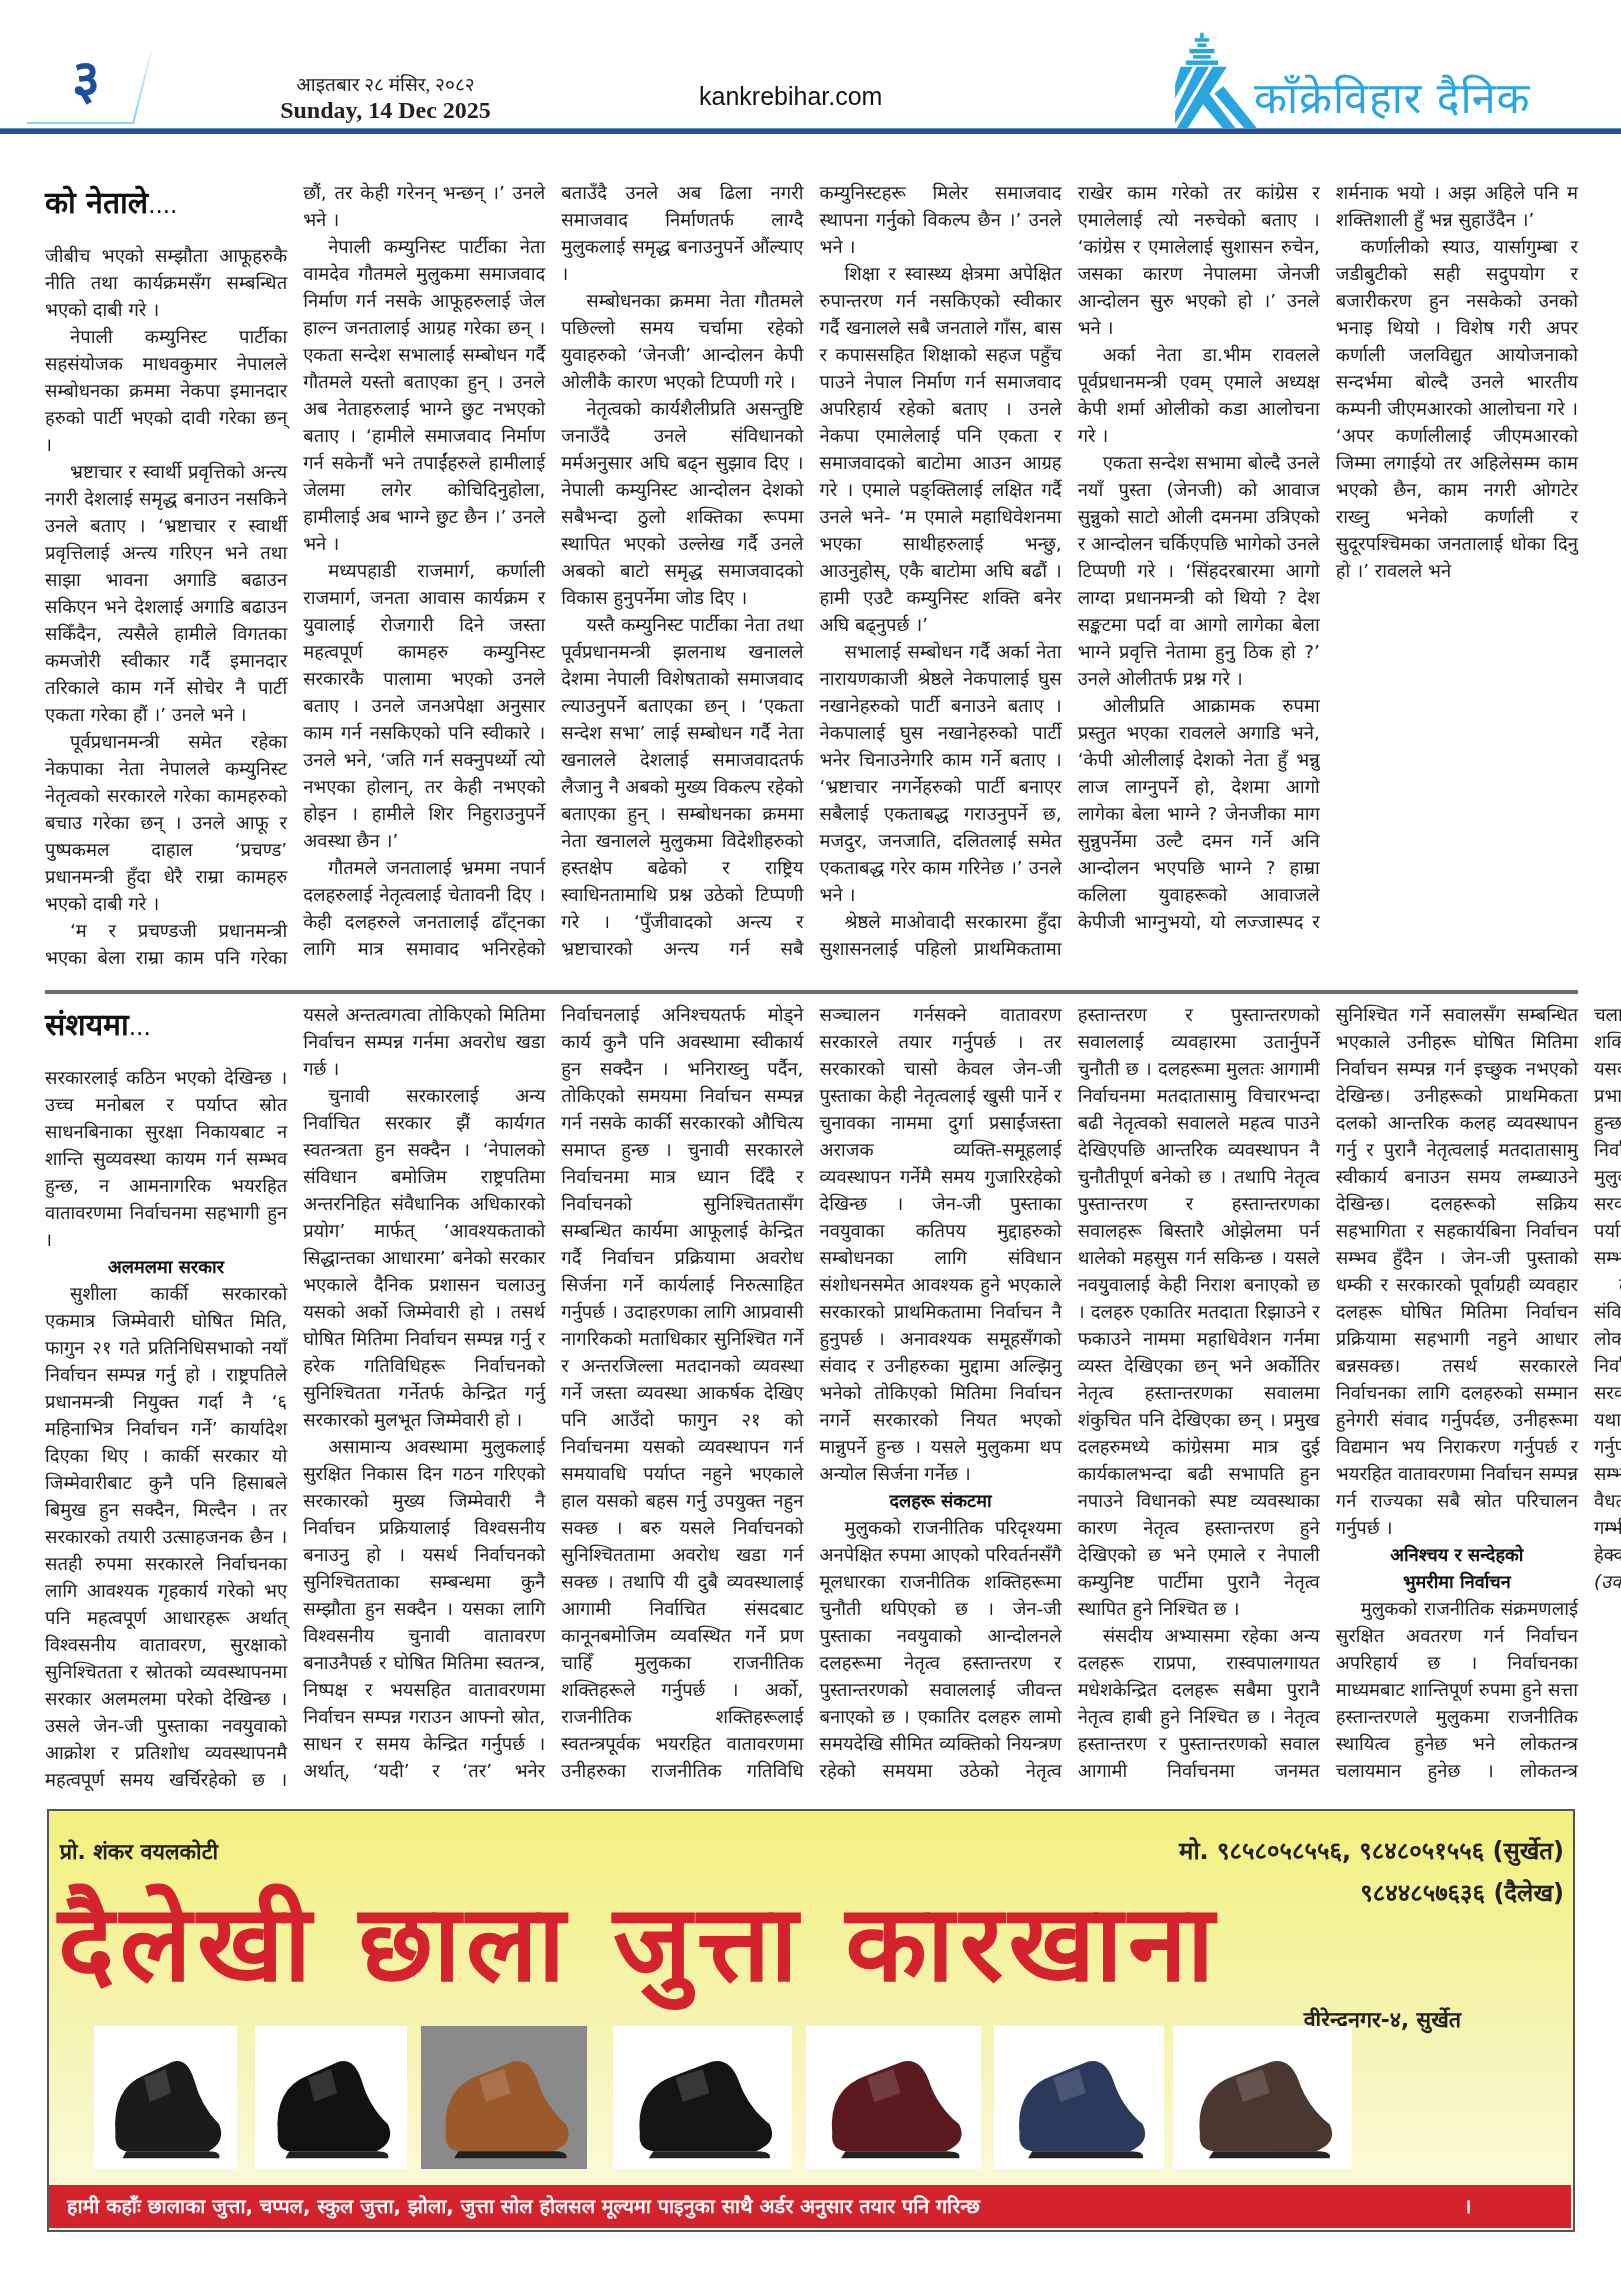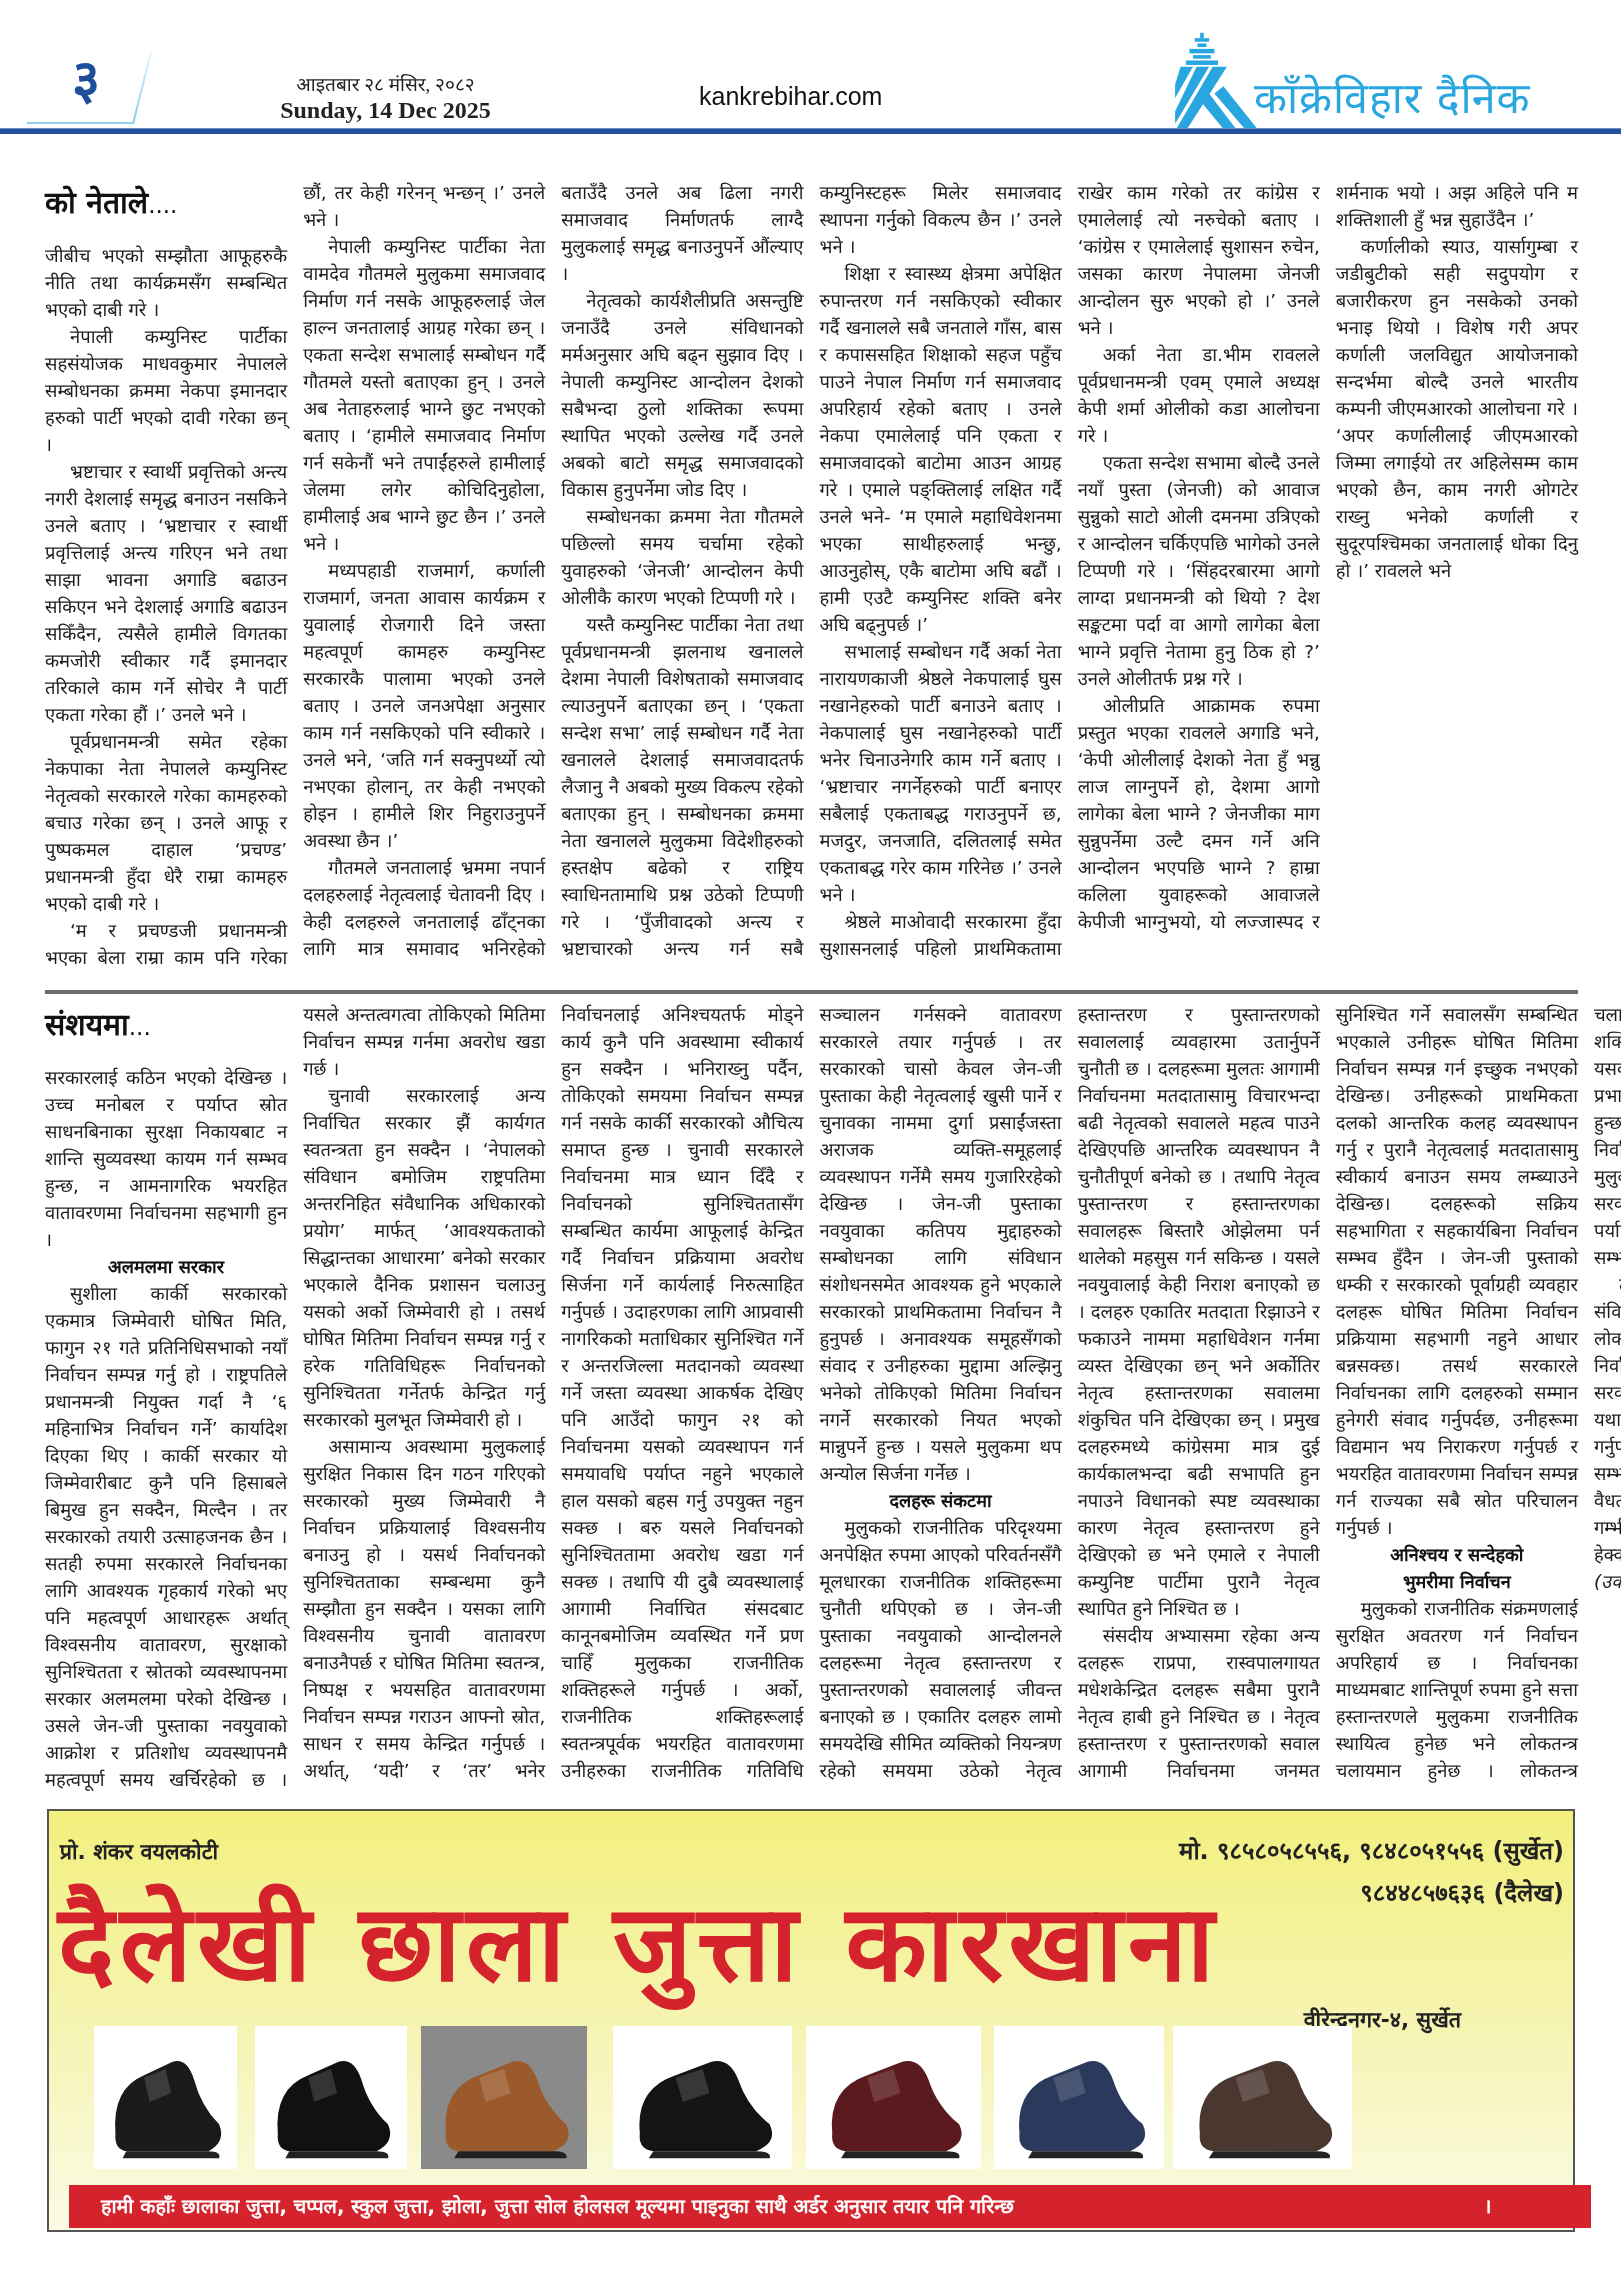--- a/index.html
+++ b/index.html
@@ -34,21 +34,21 @@
 
   .ad { position: absolute; left: 47px; top: 1809px; width: 1528px; height: 423px; border: 2.7px solid #555; background: linear-gradient(#f3f07e, #f6f4b6 55%, #fbfbe4); box-sizing: border-box; }
   .ad-prop { position: absolute; left: 10.7px; top: 25px; font-size: 21.5px; font-weight: bold; color: #222; text-align: center; }
   .ad-phone1 { position: absolute; right: 9px; top: 21.5px; font-size: 24px; font-weight: bold; color: #222; }
   .ad-phone2 { position: absolute; right: 9px; top: 64px; font-size: 24px; font-weight: bold; color: #222; }
   .ad-title { position: absolute; left: 9px; top: 70px; font-size: 106px; font-weight: bold; color: #d4232c; letter-spacing: 5.4px; line-height: 125px; white-space: nowrap; }
   .ad-address { position: absolute; right: 112px; top: 193px; font-size: 21.5px; font-weight: bold; color: #222; }
   .shoes { position: absolute; left: 27px; top: 215px; width: 1469px; height: 143px; }
   .shoe { position: absolute; top: 0; height: 143px; background: #fff; }
   .shoe svg { width: 100%; height: 100%; }
-  .ad-banner { position: absolute; left: 0; top: 374px; width: 1522px; height: 43px; background: #d4232c; color: #ffffff; font-size: 19.7px; font-weight: bold; line-height: 43px; padding-left: 32px; box-sizing: border-box; white-space: nowrap; margin-left: 20px; }
+  .ad-banner { position: absolute; left: 0; top: 374px; width: 1522px; height: 43px; background: #d4232c; color: #ffffff; font-size: 19.7px; font-weight: bold; line-height: 43px; padding-left: 18px; box-sizing: border-box; white-space: nowrap; }
   .ad-banner .end { position: absolute; left: 1415px; top: 0; }
 </style>
 </head>
 <body>
 
 <div class="header">
   <div class="page-num-box">
     <div class="page-num">३</div>
     <div class="page-num-line"></div>
     <div class="page-num-slash"></div>
@@ -81,22 +81,22 @@
   <div class="cols" id="top-cols">
     <div class="kicker"><span>को नेताले</span><span class="dots">....</span></div>
   <p>जीबीच भएको सम्झौता आफूहरुकै नीति तथा कार्यक्रमसँग सम्बन्धित भएको दाबी गरे ।</p>
       <p class="indent">नेपाली कम्युनिस्ट पार्टीका सहसंयोजक माधवकुमार नेपालले सम्बोधनका क्रममा नेकपा इमानदार हरुको पार्टी भएको दावी गरेका छन् ।</p>
       <p class="indent">भ्रष्टाचार र स्वार्थी प्रवृत्तिको अन्त्य नगरी देशलाई समृद्ध बनाउन नसकिने उनले बताए । ‘भ्रष्टाचार र स्वार्थी प्रवृत्तिलाई अन्त्य गरिएन भने तथा साझा भावना अगाडि बढाउन सकिएन भने देशलाई अगाडि बढाउन सकिँदैन, त्यसैले हामीले विगतका कमजोरी स्वीकार गर्दै इमानदार तरिकाले काम गर्ने सोचेर नै पार्टी एकता गरेका हौं ।’ उनले भने ।</p>
       <p class="indent">पूर्वप्रधानमन्त्री समेत रहेका नेकपाका नेता नेपालले कम्युनिस्ट नेतृत्वको सरकारले गरेका कामहरुको बचाउ गरेका छन् । उनले आफू र पुष्पकमल दाहाल ‘प्रचण्ड’ प्रधानमन्त्री हुँदा धेरै राम्रा कामहरु भएको दाबी गरे ।</p>
       <p class="indent">‘म र प्रचण्डजी प्रधानमन्त्री भएका बेला राम्रा काम पनि गरेका छौं, तर केही गरेनन् भन्छन् ।’ उनले भने ।</p>
       <p class="indent">नेपाली कम्युनिस्ट पार्टीका नेता वामदेव गौतमले मुलुकमा समाजवाद निर्माण गर्न नसके आफूहरुलाई जेल हाल्न जनतालाई आग्रह गरेका छन् । एकता सन्देश सभालाई सम्बोधन गर्दै गौतमले यस्तो बताएका हुन् । उनले अब नेताहरुलाई भाग्ने छुट नभएको बताए । ‘हामीले समाजवाद निर्माण गर्न सकेनौं भने तपाईंहरुले हामीलाई जेलमा लगेर कोचिदिनुहोला, हामीलाई अब भाग्ने छुट छैन ।’ उनले भने ।</p>
       <p class="indent">मध्यपहाडी राजमार्ग, कर्णाली राजमार्ग, जनता आवास कार्यक्रम र युवालाई रोजगारी दिने जस्ता महत्वपूर्ण कामहरु कम्युनिस्ट सरकारकै पालामा भएको उनले बताए । उनले जनअपेक्षा अनुसार काम गर्न नसकिएको पनि स्वीकारे । उनले भने, ‘जति गर्न सक्नुपर्थ्यो त्यो नभएका होलान्, तर केही नभएको होइन । हामीले शिर निहुराउनुपर्ने अवस्था छैन ।’</p>
       <p class="indent">गौतमले जनतालाई भ्रममा नपार्न दलहरुलाई नेतृत्वलाई चेतावनी दिए । केही दलहरुले जनतालाई ढाँट्नका लागि मात्र समावाद भनिरहेको बताउँदै उनले अब ढिला नगरी समाजवाद निर्माणतर्फ लाग्दै मुलुकलाई समृद्ध बनाउनुपर्ने औंल्याए ।</p>
+      <p class="indent">सम्बोधनका क्रममा नेता गौतमले पछिल्लो समय चर्चामा रहेको युवाहरुको ‘जेनजी’ आन्दोलन केपी ओलीकै कारण भएको टिप्पणी गरे ।</p>
       <p class="indent">नेतृत्वको कार्यशैलीप्रति असन्तुष्टि जनाउँदै उनले संविधानको मर्मअनुसार अघि बढ्न सुझाव दिए । नेपाली कम्युनिस्ट आन्दोलन देशको सबैभन्दा ठुलो शक्तिका रूपमा स्थापित भएको उल्लेख गर्दै उनले अबको बाटो समृद्ध समाजवादको विकास हुनुपर्नेमा जोड दिए ।</p>
-      <p class="indent">सम्बोधनका क्रममा नेता गौतमले पछिल्लो समय चर्चामा रहेको युवाहरुको ‘जेनजी’ आन्दोलन केपी ओलीकै कारण भएको टिप्पणी गरे ।</p>
       <p class="indent">यस्तै कम्युनिस्ट पार्टीका नेता तथा पूर्वप्रधानमन्त्री झलनाथ खनालले देशमा नेपाली विशेषताको समाजवाद ल्याउनुपर्ने बताएका छन् । ‘एकता सन्देश सभा’ लाई सम्बोधन गर्दै नेता खनालले देशलाई समाजवादतर्फ लैजानु नै अबको मुख्य विकल्प रहेको बताएका हुन् । सम्बोधनका क्रममा नेता खनालले मुलुकमा विदेशीहरुको हस्तक्षेप बढेको र राष्ट्रिय स्वाधिनतामाथि प्रश्न उठेको टिप्पणी गरे । ‘पुँजीवादको अन्त्य र भ्रष्टाचारको अन्त्य गर्न सबै कम्युनिस्टहरू मिलेर समाजवाद स्थापना गर्नुको विकल्प छैन ।’ उनले भने ।</p>
       <p class="indent">शिक्षा र स्वास्थ्य क्षेत्रमा अपेक्षित रुपान्तरण गर्न नसकिएको स्वीकार गर्दै खनालले सबै जनताले गाँस, बास र कपाससहित शिक्षाको सहज पहुँच पाउने नेपाल निर्माण गर्न समाजवाद अपरिहार्य रहेको बताए । उनले नेकपा एमालेलाई पनि एकता र समाजवादको बाटोमा आउन आग्रह गरे । एमाले पङ्क्तिलाई लक्षित गर्दै उनले भने- ‘म एमाले महाधिवेशनमा भएका साथीहरुलाई भन्छु, आउनुहोस्, एकै बाटोमा अघि बढौं । हामी एउटै कम्युनिस्ट शक्ति बनेर अघि बढ्नुपर्छ ।’</p>
       <p class="indent">सभालाई सम्बोधन गर्दै अर्का नेता नारायणकाजी श्रेष्ठले नेकपालाई घुस नखानेहरुको पार्टी बनाउने बताए । नेकपालाई घुस नखानेहरुको पार्टी भनेर चिनाउनेगरि काम गर्ने बताए । ‘भ्रष्टाचार नगर्नेहरुको पार्टी बनाएर सबैलाई एकताबद्ध गराउनुपर्ने छ, मजदुर, जनजाति, दलितलाई समेत एकताबद्ध गरेर काम गरिनेछ ।’ उनले भने ।</p>
       <p class="indent">श्रेष्ठले माओवादी सरकारमा हुँदा सुशासनलाई पहिलो प्राथमिकतामा राखेर काम गरेको तर कांग्रेस र एमालेलाई त्यो नरुचेको बताए । ‘कांग्रेस र एमालेलाई सुशासन रुचेन, जसका कारण नेपालमा जेनजी आन्दोलन सुरु भएको हो ।’ उनले भने ।</p>
       <p class="indent">अर्का नेता डा.भीम रावलले पूर्वप्रधानमन्त्री एवम् एमाले अध्यक्ष केपी शर्मा ओलीको कडा आलोचना गरे ।</p>
       <p class="indent">एकता सन्देश सभामा बोल्दै उनले नयाँ पुस्ता (जेनजी) को आवाज सुन्नुको साटो ओली दमनमा उत्रिएको र आन्दोलन चर्किएपछि भागेको उनले टिप्पणी गरे । ‘सिंहदरबारमा आगो लाग्दा प्रधानमन्त्री को थियो ? देश सङ्कटमा पर्दा वा आगो लागेका बेला भाग्ने प्रवृत्ति नेतामा हुनु ठिक हो ?’ उनले ओलीतर्फ प्रश्न गरे ।</p>
       <p class="indent">ओलीप्रति आक्रामक रुपमा प्रस्तुत भएका रावलले अगाडि भने, ‘केपी ओलीलाई देशको नेता हुँ भन्नु लाज लाग्नुपर्ने हो, देशमा आगो लागेका बेला भाग्ने ? जेनजीका माग सुन्नुपर्नेमा उल्टै दमन गर्ने अनि आन्दोलन भएपछि भाग्ने ? हाम्रा कलिला युवाहरूको आवाजले केपीजी भाग्नुभयो, यो लज्जास्पद र शर्मनाक भयो । अझ अहिले पनि म शक्तिशाली हुँ भन्न सुहाउँदैन ।’</p>
       <p class="indent">कर्णालीको स्याउ, यार्सागुम्बा र जडीबुटीको सही सदुपयोग र बजारीकरण हुन नसकेको उनको भनाइ थियो । विशेष गरी अपर कर्णाली जलविद्युत आयोजनाको सन्दर्भमा बोल्दै उनले भारतीय कम्पनी जीएमआरको आलोचना गरे । ‘अपर कर्णालीलाई जीएमआरको जिम्मा लगाईयो तर अहिलेसम्म काम भएको छैन, काम नगरी ओगटेर राख्नु भनेको कर्णाली र सुदूरपश्चिमका जनतालाई धोका दिनु हो ।’ रावलले भने</p>
     </div>
 </div>

